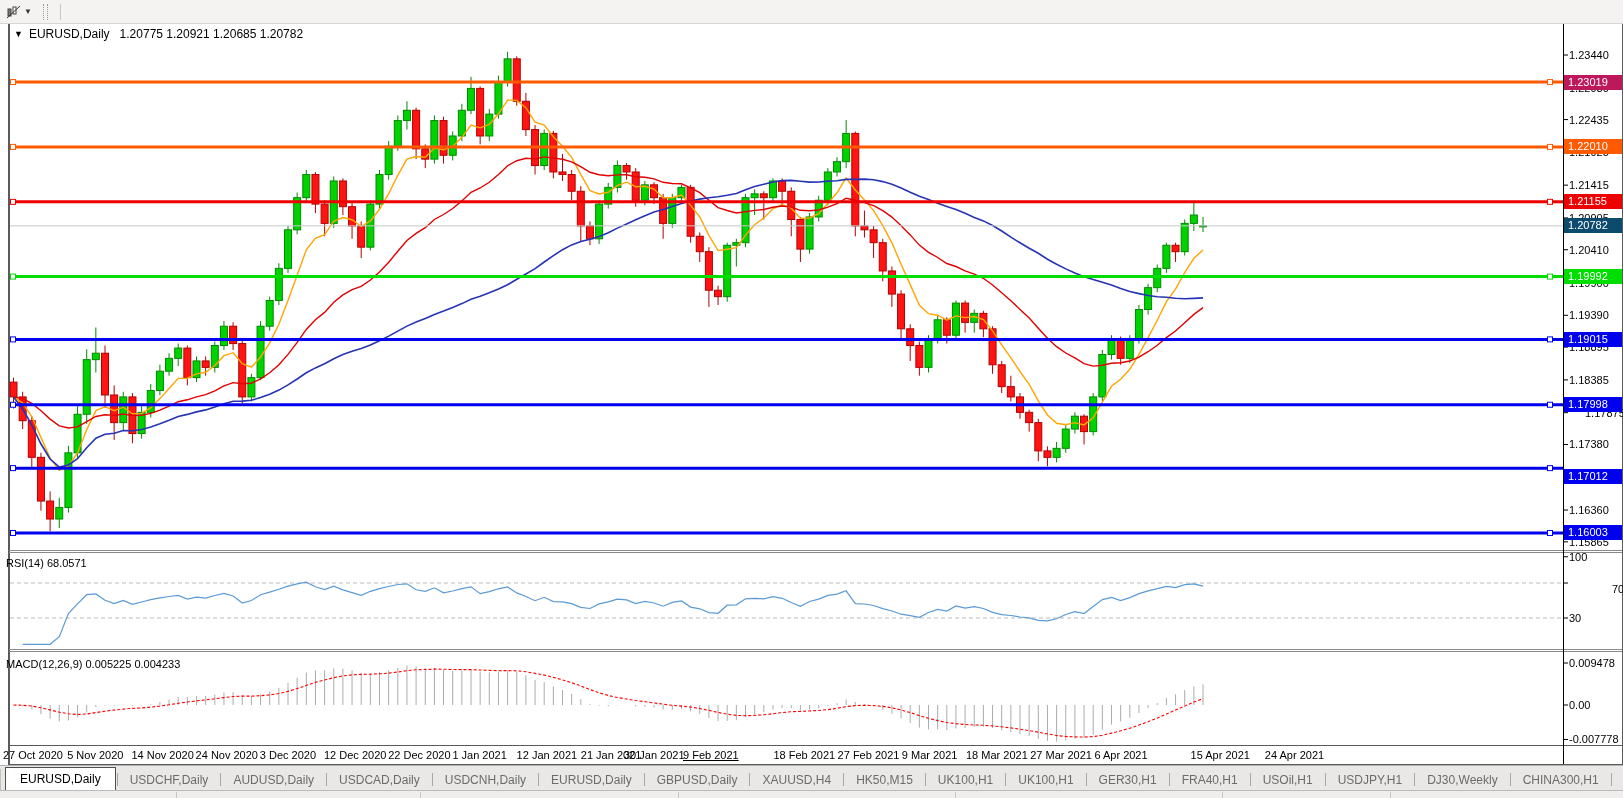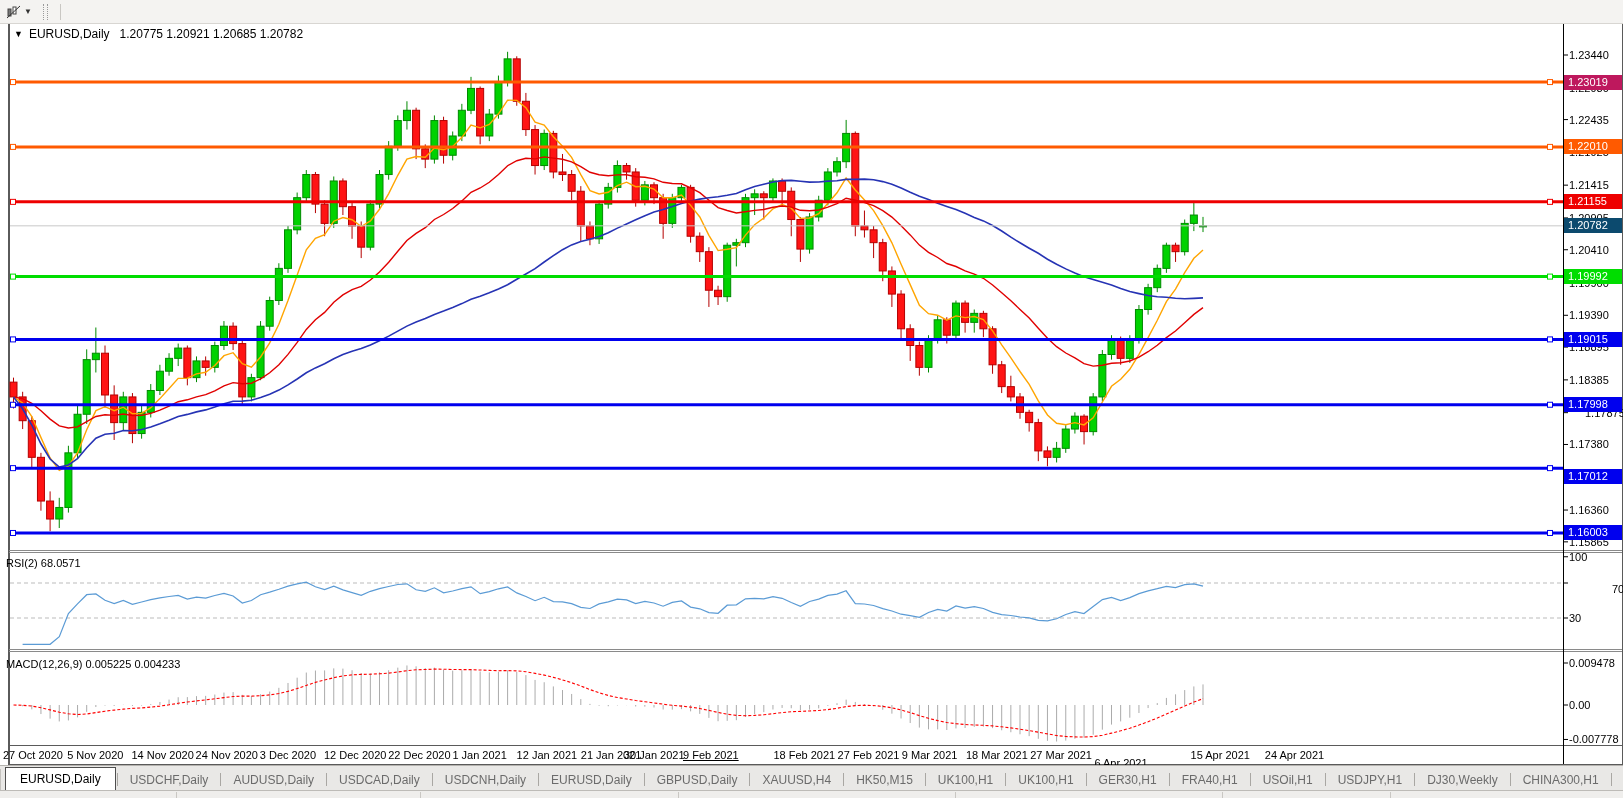--- a/index.html
+++ b/index.html
@@ -545,21 +545,21 @@
   </div>
   <div class="grip"></div>
   <div class="vsep"></div>
 </div>
 
 <div class="ovl chart-title">
   <span class="tri">▼</span>
   <span class="ttl">EURUSD,Daily</span>
   <span>1.20775 1.20921 1.20685 1.20782</span>
 </div>
-<div class="ovl pane-label" style="left:6px;top:557px">RSI(2) 68.0571</div>
+<div class="ovl pane-label" style="left:6px;top:557px">RSI(14) 68.0571</div>
 <div class="ovl pane-label" style="left:6px;top:658px">MACD(12,26,9) 0.005225 0.004233</div>
 
 <div id="y-axis">
     <div class="axis-lbl" style="top: 48px;">1.23440</div>
     <div class="axis-lbl" style="top: 80.7777px;">1.22930</div>
     <div class="axis-lbl" style="top: 112.591px;">1.22435</div>
     <div class="axis-lbl" style="top: 145.369px;">1.21925</div>
     <div class="axis-lbl" style="top: 178.147px;">1.21415</div>
     <div class="axis-lbl" style="top: 210.924px;">1.20905</div>
     <div class="axis-lbl" style="top: 242.738px;">1.20410</div>
@@ -590,21 +590,21 @@
     <div class="date-lbl" style="left: 452.4px;">1 Jan 2021</div>
     <div class="date-lbl" style="left: 516.6px;">12 Jan 2021</div>
     <div class="date-lbl" style="left: 580.8px;">21 Jan 2021</div>
     <div class="date-lbl" style="left: 624px;">30 Jan 2021</div>
     <div class="date-lbl" style="left: 683px; text-decoration: underline;">9 Feb 2021</div>
     <div class="date-lbl" style="left: 773.4px;">18 Feb 2021</div>
     <div class="date-lbl" style="left: 837.6px;">27 Feb 2021</div>
     <div class="date-lbl" style="left: 901.8px;">9 Mar 2021</div>
     <div class="date-lbl" style="left: 966px;">18 Mar 2021</div>
     <div class="date-lbl" style="left: 1030.2px;">27 Mar 2021</div>
-    <div class="date-lbl" style="left: 1094.4px; margin-top: 8px;">6 Apr 2021</div>
+    <div class="date-lbl" style="left: 1094.4px;">6 Apr 2021</div>
     <div class="date-lbl" style="left: 1158.6px; margin-left: 32px;">15 Apr 2021</div>
     <div class="date-lbl" style="left: 1222.8px; margin-left: 42px;">24 Apr 2021</div>
   </div>
 <div id="price-boxes">
     <div class="price-box" style="top: 74.5577px; background: #be185d;">1.23019</div>
     <div class="price-box" style="top: 139.406px; background: rgb(255, 90, 0);">1.22010</div>
     <div class="price-box" style="top: 194.357px; background: rgb(238, 0, 0);">1.21155</div>
     <div class="price-box" style="top: 269.103px; background: rgb(0, 221, 0);">1.19992</div>
     <div class="price-box" style="top: 331.895px; background: rgb(0, 0, 238);">1.19015</div>
     <div class="price-box" style="top: 397.257px; background: rgb(0, 0, 238);">1.17998</div>

